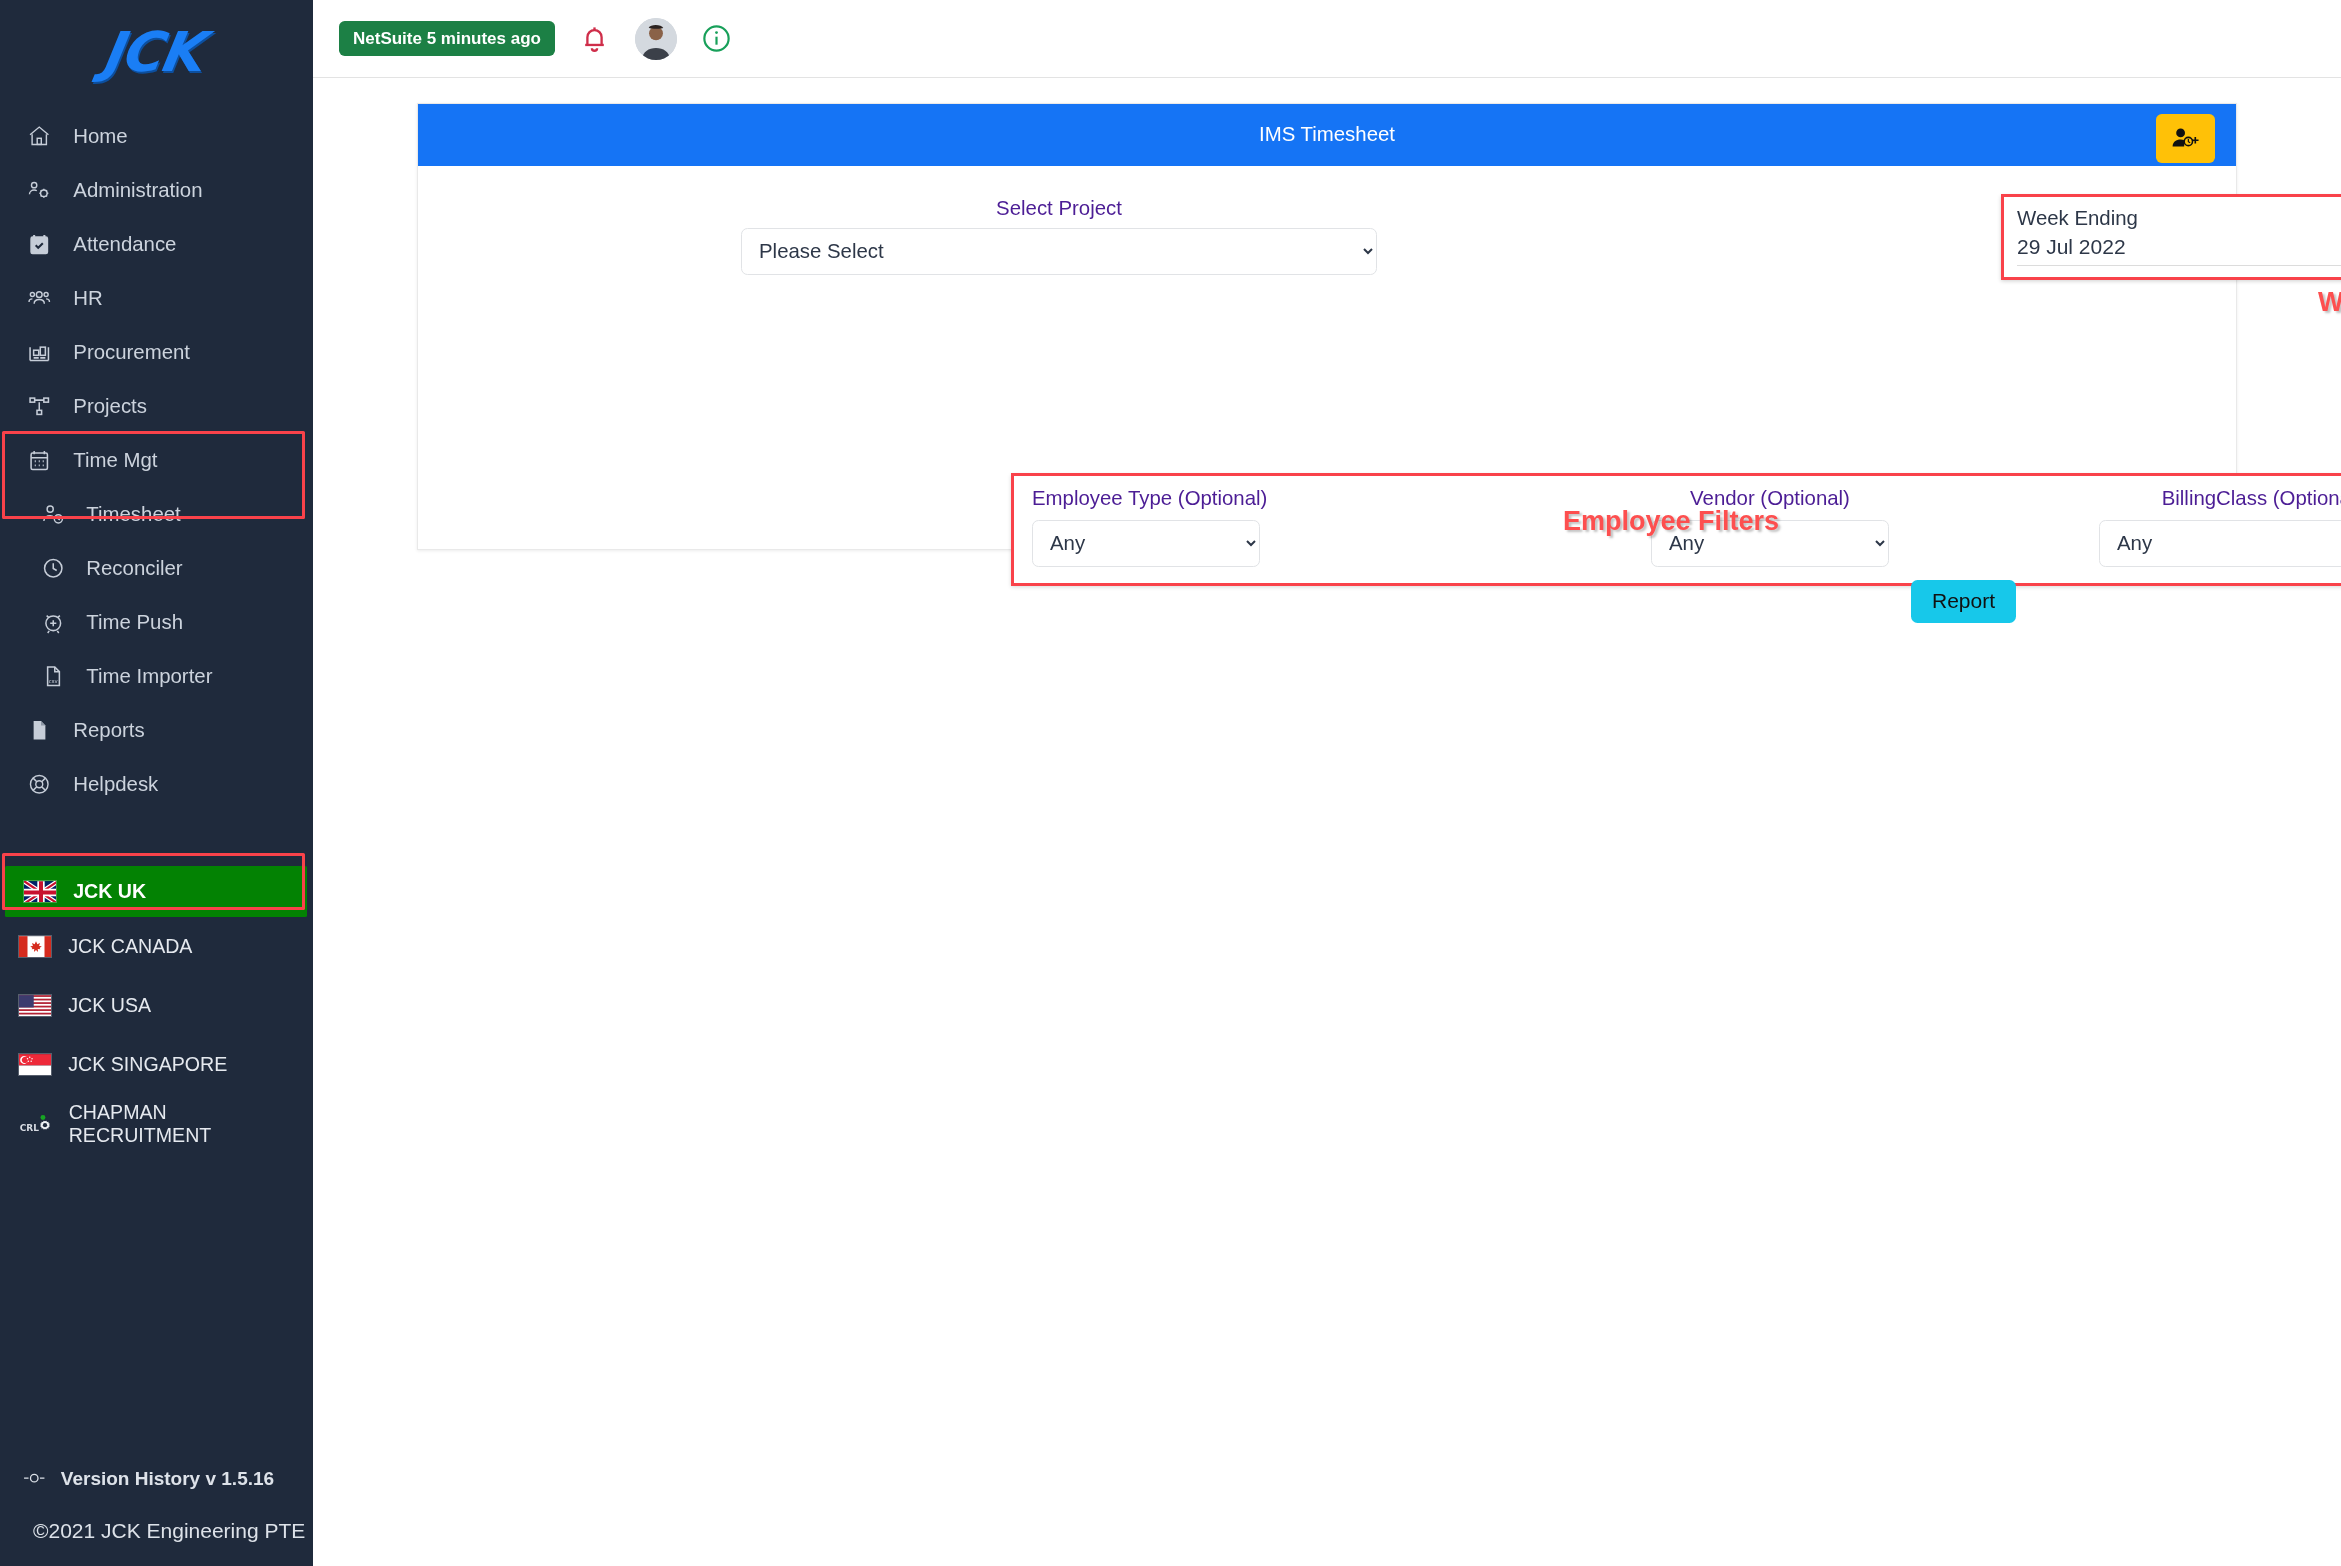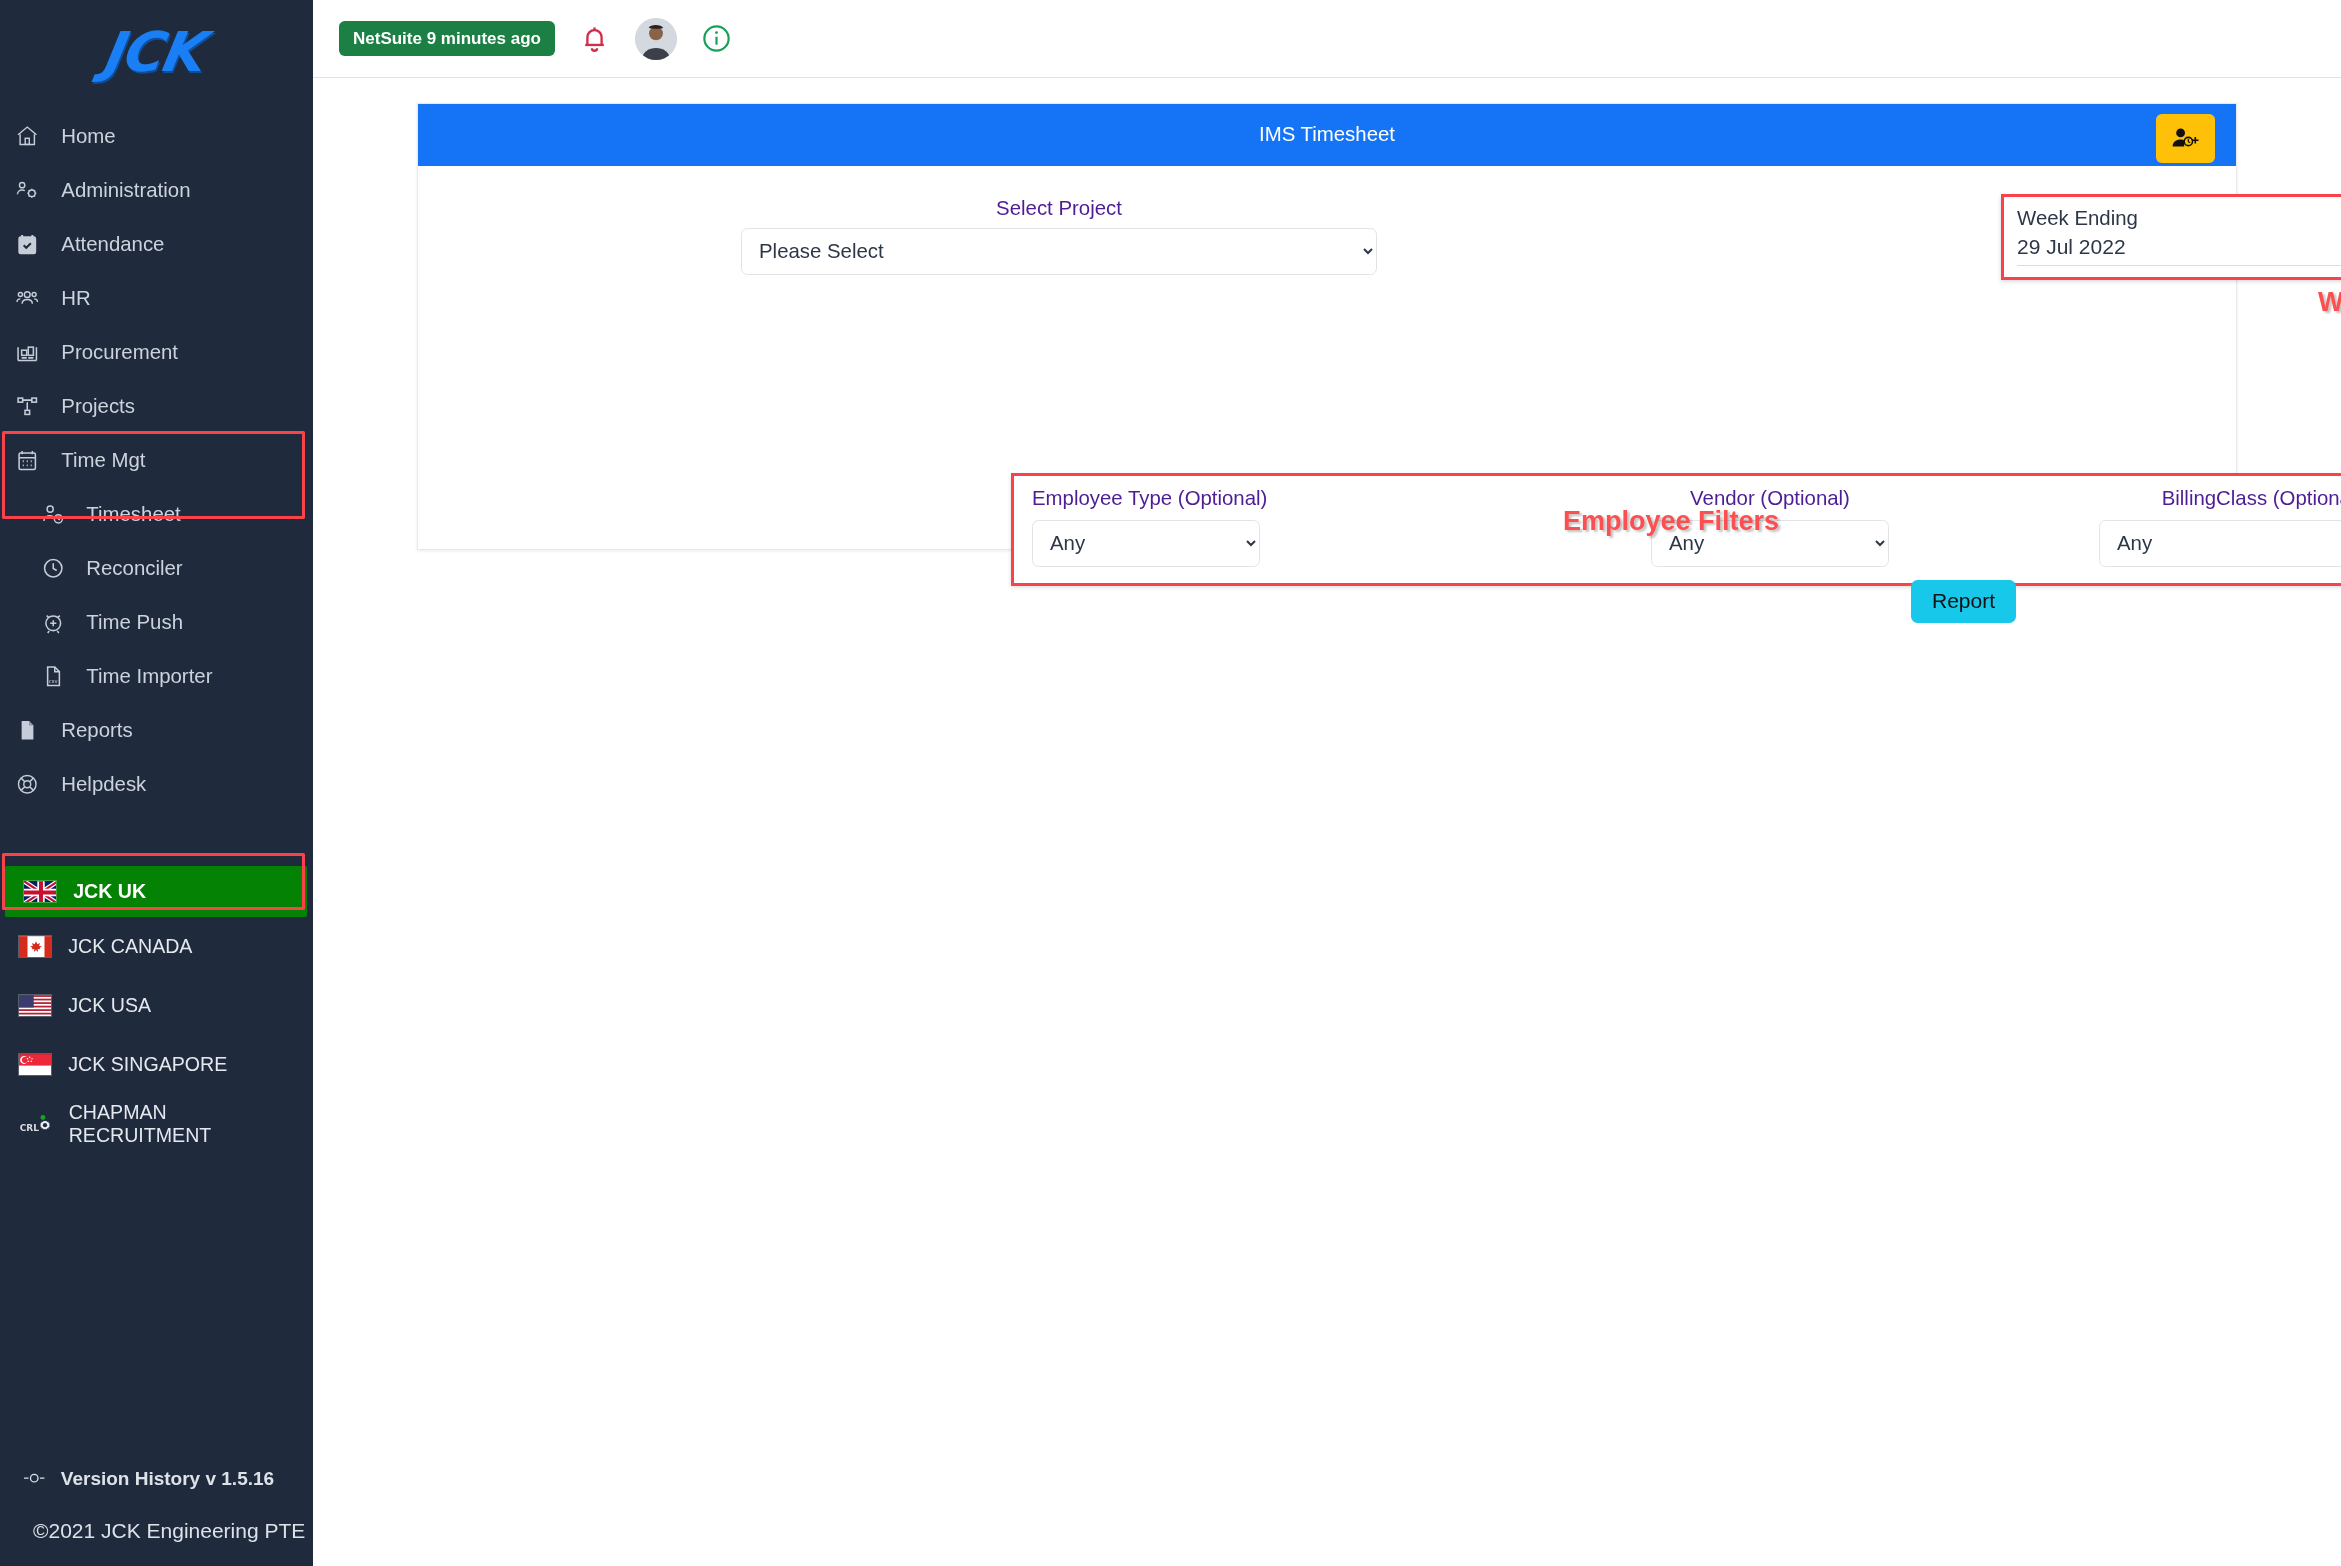--- a/index.html
+++ b/index.html
@@ -45,21 +45,21 @@
     text-shadow: 1.6px 1.6px 0 #0d4f9e;
   }
 
   .nav {
     padding-top: 11.4px;
   }
   .nav-item {
     display: flex;
     align-items: center;
     height: 54px;
-    padding-left: 9px;
+    padding-left: 21px;
     color: #ccd3dd;
     font-size: 20.4px;
     cursor: pointer;
     position: relative;
   }
   .nav-item .ico {
     width: 36px; min-width: 36px;
     display: flex; align-items: center; justify-content: center;
     margin-right: 16.3px;
   }
@@ -586,21 +586,21 @@
       <div class="copyright">©2021 JCK Engineering PTE</div>
     </div>
 
   </aside>
 
   <section class="main">
 
     <header class="topbar">
 
       <div class="top-right">
-        <span class="netsuite-badge">NetSuite 9 minutes ago</span>
+        <span class="netsuite-badge">NetSuite 5 minutes ago</span>
 
         <span>
           <svg width="31" height="31" viewBox="0 0 24 24" fill="none" stroke="#cf2e4a" stroke-width="1.8">
             <path d="M6.5 17V11a5.5 5.5 0 0 1 11 0v6"></path>
               <path d="M4.8 17h14.4"></path>
             <path d="M10 19.5a2 2 0 0 0 4 0"></path>
               <path d="M12 5.5V3.4"></path>
           </svg>
         </span>
 

